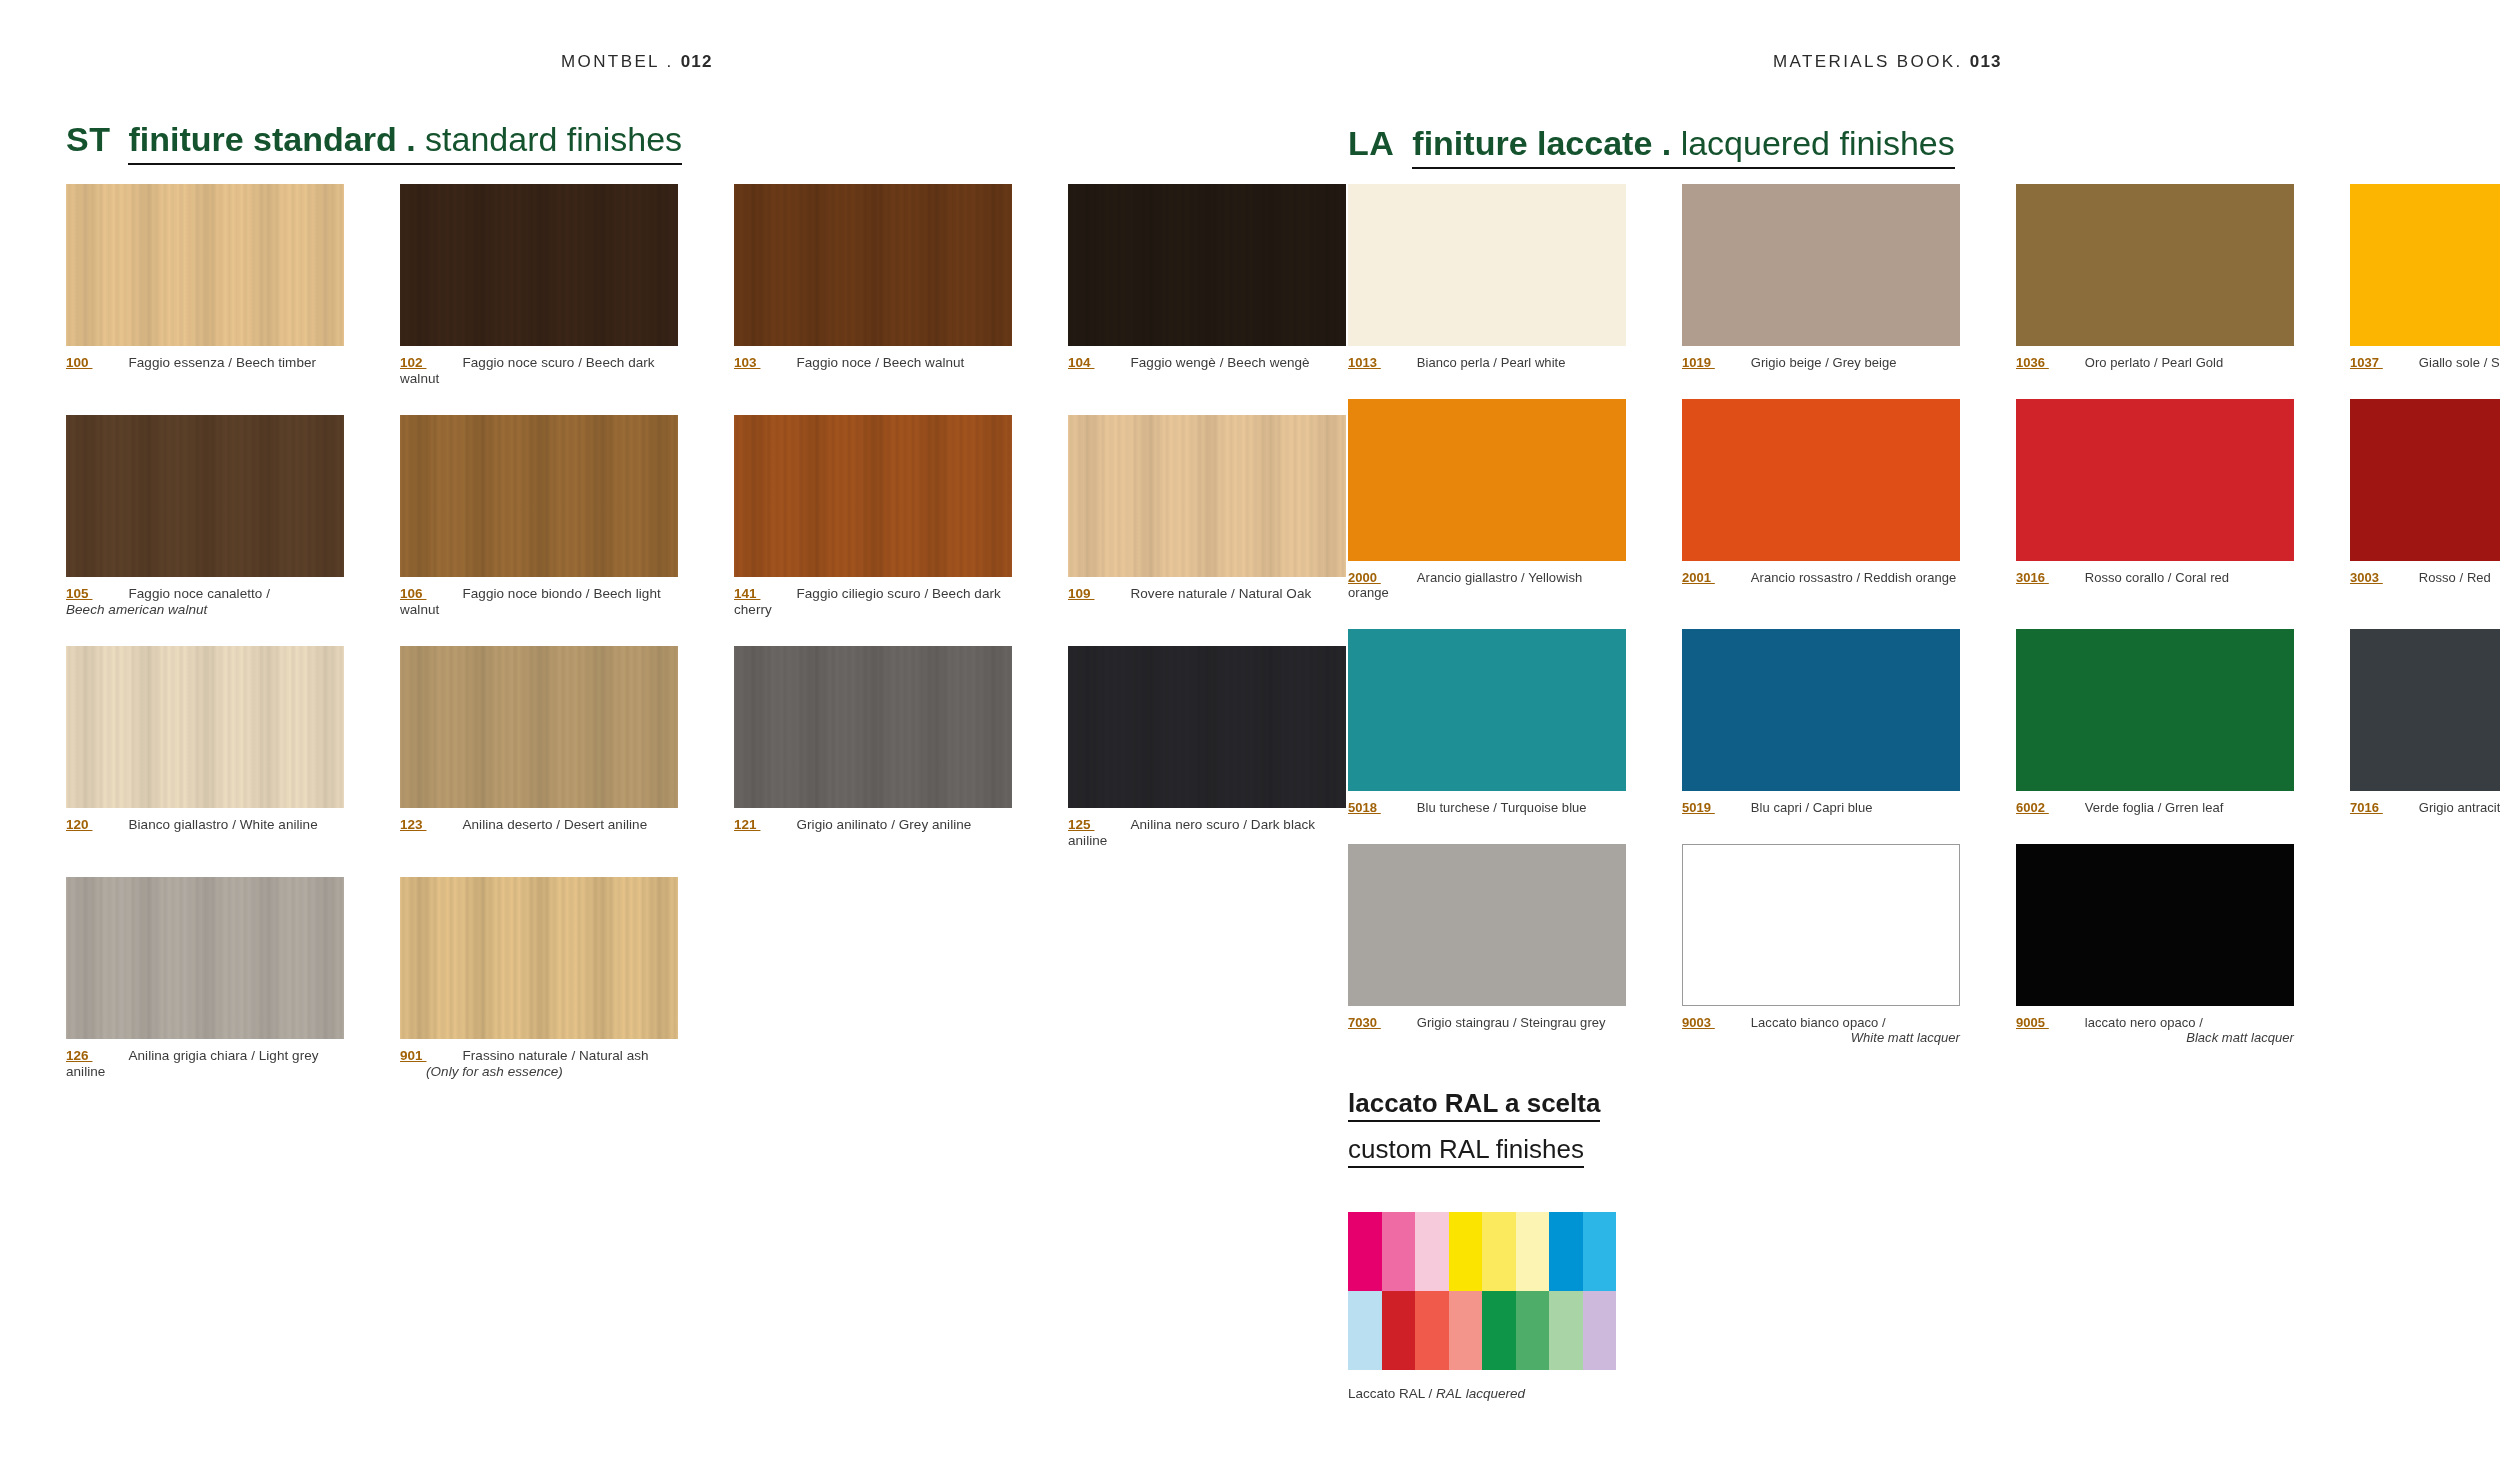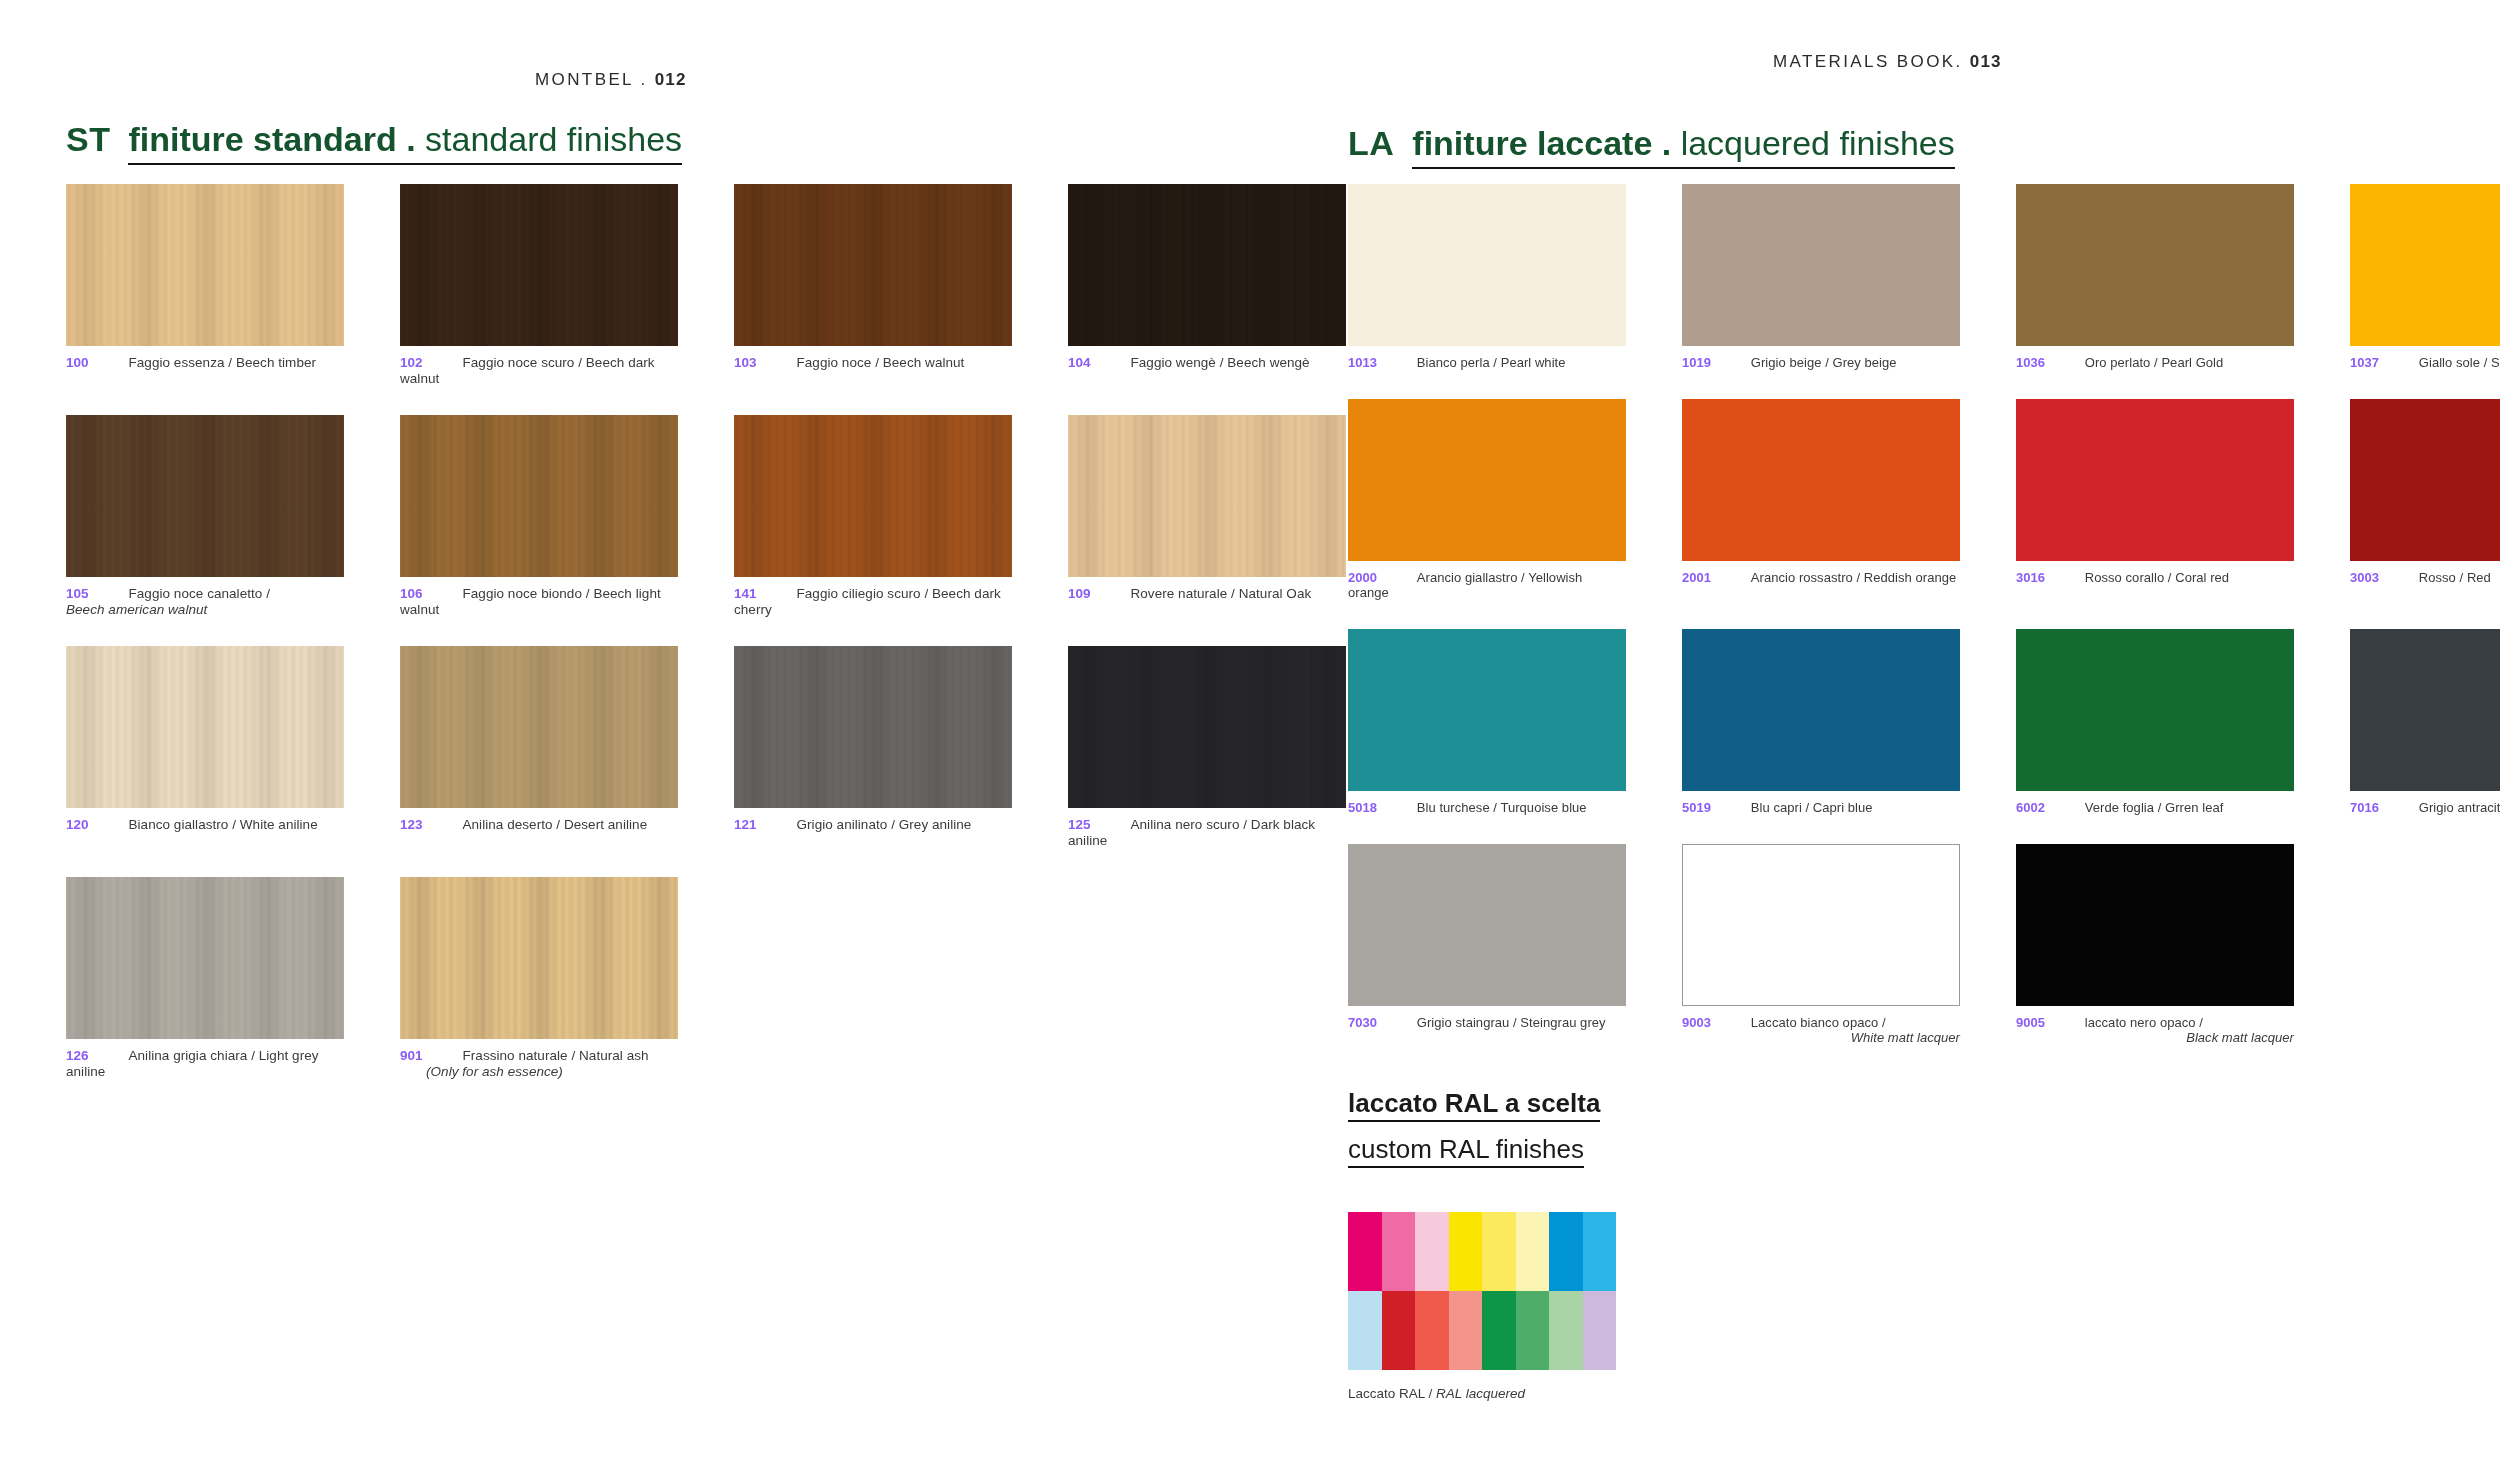--- a/index.html
+++ b/index.html
@@ -23,21 +23,21 @@
     font-size: 17px;
     letter-spacing: 2.4px;
     color: #2b2b2b;
     font-weight: 400;
     white-space: nowrap;
   }
   .page-header .pg-num {
     font-weight: 700;
     letter-spacing: 1.2px;
   }
-  #hdr-left  { left: 535px; margin-top: 18px; }
+  #hdr-left  { left: 561px; }
   #hdr-right { left: 1773px; }
 
   
   .section-title {
     position: absolute;
     white-space: nowrap;
     font-size: 34px;
     line-height: 1;
     color: #14532d;
   }
@@ -100,21 +100,21 @@
   .swatch.wood.coarse::after { opacity: 1; }
   .swatch.flat::after { content: none; }
 
   .caption {
     margin-top: 9px;
     font-size: 13.5px;
     line-height: 15.5px;
     color: #3b3b3b;
     letter-spacing: 0.05px;
   }
-  .caption .code { font-weight: 700; color: #8b5cf6; }
+  .caption .code { font-weight: 700; color: #a16207; text-decoration: underline; }
   .caption .it   { font-style: normal; margin-left: 36px; }
   .caption .en   { }
   .caption .sub  { display: block; font-style: italic; }
   .caption.right-sub .sub { text-align: right; }
 
   
   #grid-lacquer .caption { font-size: 13px; line-height: 15px; }
 
   
   #ral-block {

